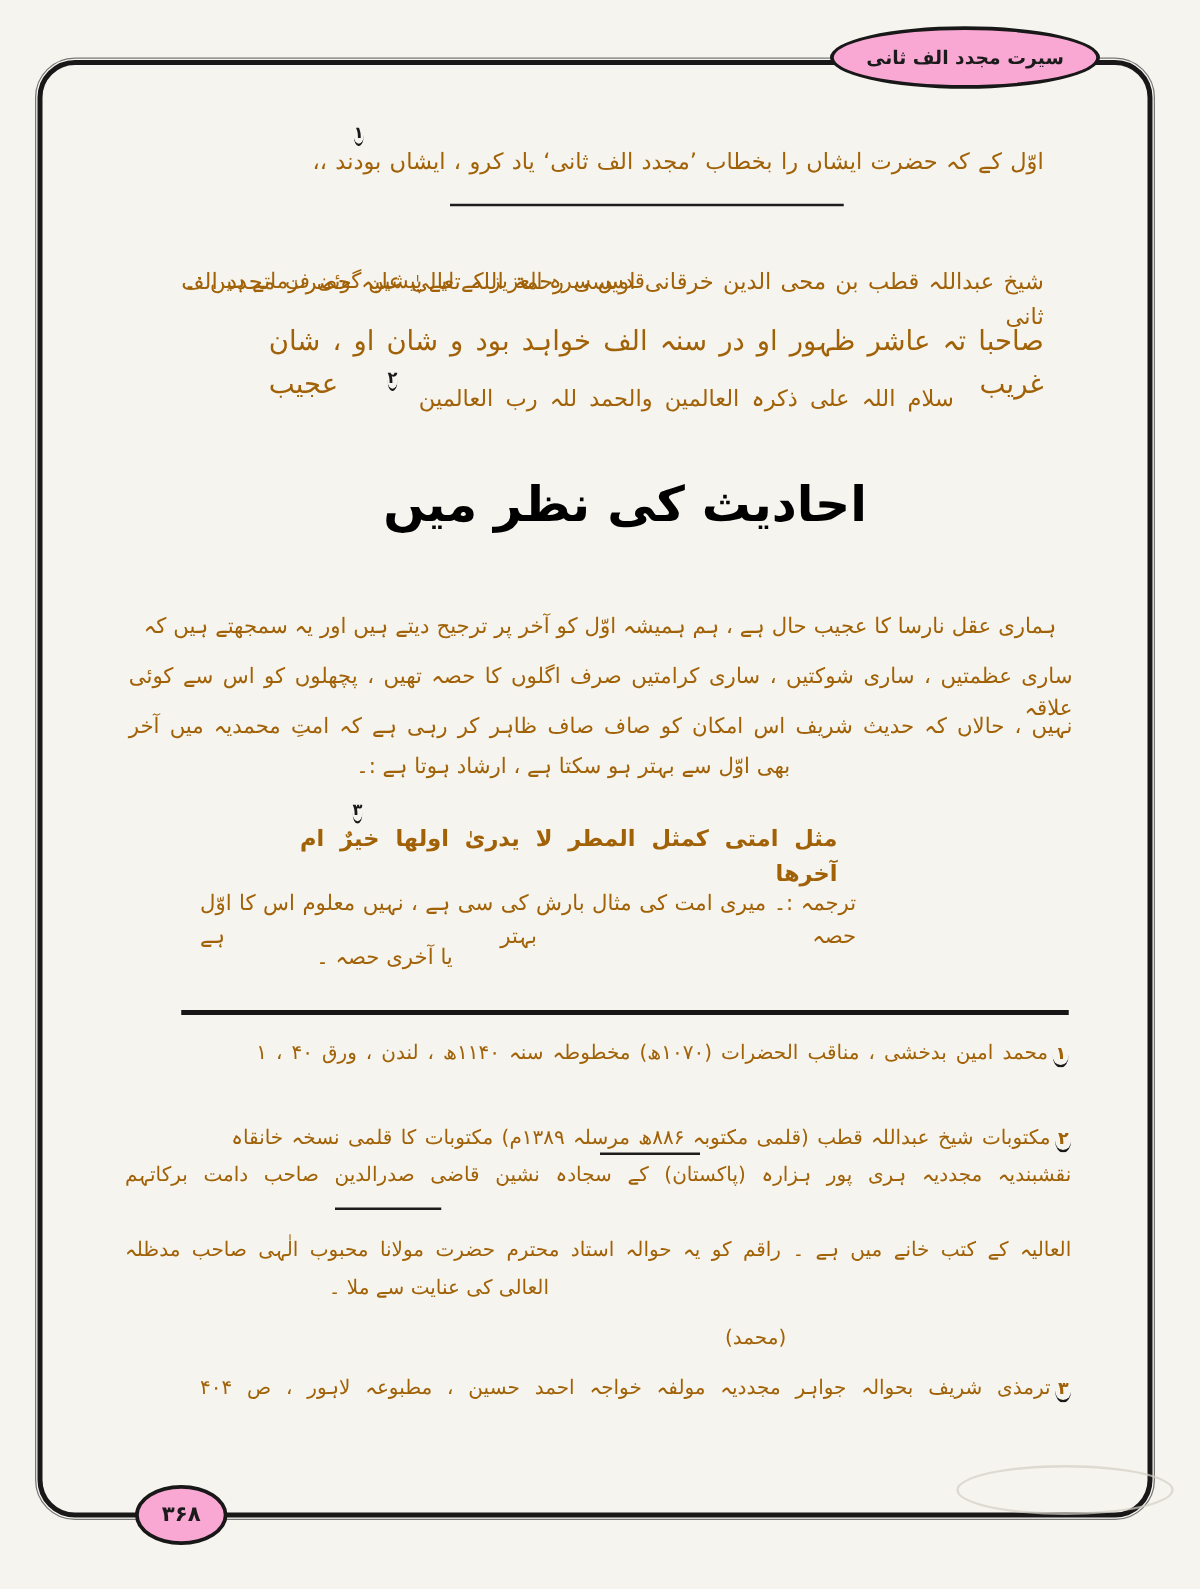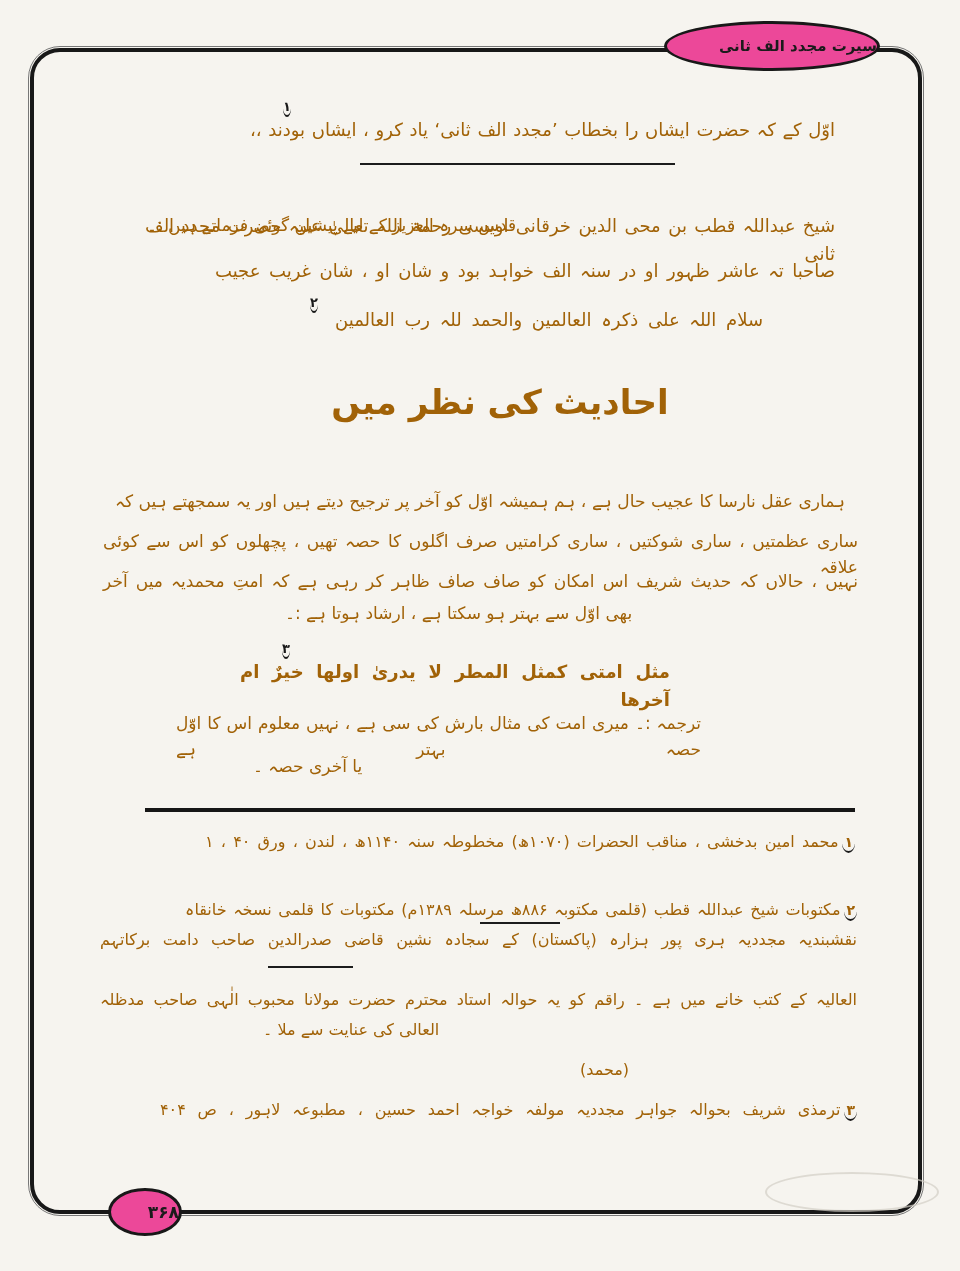--- a/index.html
+++ b/index.html
@@ -9,41 +9,41 @@
     font-family:"DejaVu Sans",sans-serif;color:#1b1b1b;
   }
   
   .frame{
     position:absolute;left:30px;top:48px;width:884px;height:1158px;
     border:4px solid #181818;border-radius:30px;
     outline:1px solid #777;outline-offset:1px;
     background:transparent;
   }
   .cartouche{
-    position:absolute;z-index:3;background:#ec4899;
+    position:absolute;z-index:3;background:#f9a8d4;
     border:3px solid #181818;border-radius:50%;
-    display:flex;align-items:center;
+    display:flex;align-items:center;justify-content:center;
     font-weight:bold;
   }
   .title-oval{left:664px;top:21px;width:210px;height:44px;font-size:15px;}
   .page-oval{left:108px;top:1188px;width:68px;height:42px;font-size:17px;}
   .ghost-oval{
     position:absolute;left:765px;top:1172px;width:170px;height:36px;
     border:2px solid #d3cfc6;border-radius:50%;z-index:1;opacity:.7;
   }
   .line{
     position:absolute;direction:rtl;color:#a16207;
     font-family:"DejaVu Sans",sans-serif;font-size:17px;line-height:1.55;
   }
   .just{text-align:justify;text-align-last:justify;}
   .nowrap{white-space:nowrap;}
   .bold{font-weight:bold;}
   .heading{
     position:absolute;left:290px;top:382px;width:420px;text-align:center;
-    direction:rtl;font-size:34px;font-weight:bold;color:#a16207;
+    direction:rtl;font-size:39px;font-weight:bold;color:#000000;
     line-height:1.2;letter-spacing:-1px;
   }
   .fn-marker{
     position:absolute;direction:rtl;font-size:13px;font-weight:bold;
     color:#191919;line-height:1;padding-bottom:2px;
     border-bottom:2px solid #191919;border-radius:0 0 60% 60%;
   }
   .fn-lead{
     font-size:14px;font-weight:bold;
     border-bottom:2px solid #191919;border-radius:0 0 60% 60%;
@@ -68,35 +68,35 @@
 <div class="ghost-oval"></div>
 
 <span class="fn-marker" style="left:283px;top:100px;">۱</span>
 <div class="line just" style="left:250px;top:116px;width:585px;font-size:18px;">اوّل کے کہ حضرت ایشاں را بخطاب ’مجدد الف ثانی‘ یاد کرو ، ایشاں بودند ،،</div>
 
 <div class="overline" style="left:360px;top:163px;width:315px;"></div>
 <div class="line just" style="left:145px;top:168px;width:690px;font-size:18px;margin-top:44px;">شیخ عبداللہ قطب بن محی الدین خرقانی اویسی رحمۃ اللہ تعالیٰ علیہ حضرت مجدد الف ثانی</div>
 
 <div class="line nowrap" style="left:147px;top:212px;font-size:17px;">قدس سرہ العزیز کے لیے پیشین گوئی فرماتے ہیں :۔</div>
 
-<div class="line just" style="left:215px;top:257px;width:620px;font-size:18px;">صاحبا تہ عاشر ظہور او در سنہ الف خواہد بود و شان او ، شان غریب عجیب</div>
+<div class="line just" style="left:215px;top:257px;width:620px;font-size:22px;">صاحبا تہ عاشر ظہور او در سنہ الف خواہد بود و شان او ، شان غریب عجیب</div>
 
 <span class="fn-marker" style="left:310px;top:296px;">۲</span>
 <div class="line just" style="left:335px;top:306px;width:428px;font-size:18px;">سلام اللہ علی ذکرہ العالمین والحمد للہ رب العالمین</div>
 
 <div class="heading">احادیث کی نظر میں</div>
 
 <div class="line just" style="left:115px;top:488px;width:730px;">ہماری عقل نارسا کا عجیب حال ہے ، ہم ہمیشہ اوّل کو آخر پر ترجیح دیتے ہیں اور یہ سمجھتے ہیں کہ</div>
 <div class="line just" style="left:103px;top:528px;width:755px;">ساری عظمتیں ، ساری شوکتیں ، ساری کرامتیں صرف اگلوں کا حصہ تھیں ، پچھلوں کو اس سے کوئی علاقہ</div>
 <div class="line just" style="left:103px;top:568px;width:755px;">نہیں ، حالاں کہ حدیث شریف اس امکان کو صاف صاف ظاہر کر رہی ہے کہ امتِ محمدیہ میں آخر</div>
 <div class="line nowrap" style="left:285px;top:600px;">بھی اوّل سے بہتر ہو سکتا ہے ، ارشاد ہوتا ہے :۔</div>
 
 <span class="fn-marker" style="left:282px;top:642px;">۳</span>
 <div class="line just bold" style="left:240px;top:658px;width:430px;font-size:18px;">مثل امتی کمثل المطر لا یدریٰ اولھا خیرٌ ام آخرھا</div>
-<div class="line just" style="left:176px;top:710px;width:525px;">ترجمہ :۔ میری امت کی مثال بارش کی سی ہے ، نہیں معلوم اس کا اوّل حصہ بہتر ہے</div>
+<div class="line just" style="left:160px;top:710px;width:525px;">ترجمہ :۔ میری امت کی مثال بارش کی سی ہے ، نہیں معلوم اس کا اوّل حصہ بہتر ہے</div>
 <div class="line nowrap" style="left:253px;top:753px;">یا آخری حصہ ۔</div>
 
 <div class="rule"></div>
 
 <div class="line just" style="left:205px;top:830px;width:650px;font-size:16px;">
   <span class="fn-lead">۱</span><span>محمد امین بدخشی ، مناقب الحضرات (۱۰۷۰ھ) مخطوطہ سنہ ۱۱۴۰ھ ، لندن ، ورق ۴۰ ، ۱</span>
 </div>
 
 <div class="line just" style="left:185px;top:882px;width:672px;font-size:16px;margin-top:16px;">
   <span class="fn-lead">۲</span><span>مکتوبات شیخ عبداللہ قطب (قلمی مکتوبہ ۸۸۶ھ مرسلہ ۱۳۸۹م) مکتوبات کا قلمی نسخہ خانقاہ</span>

